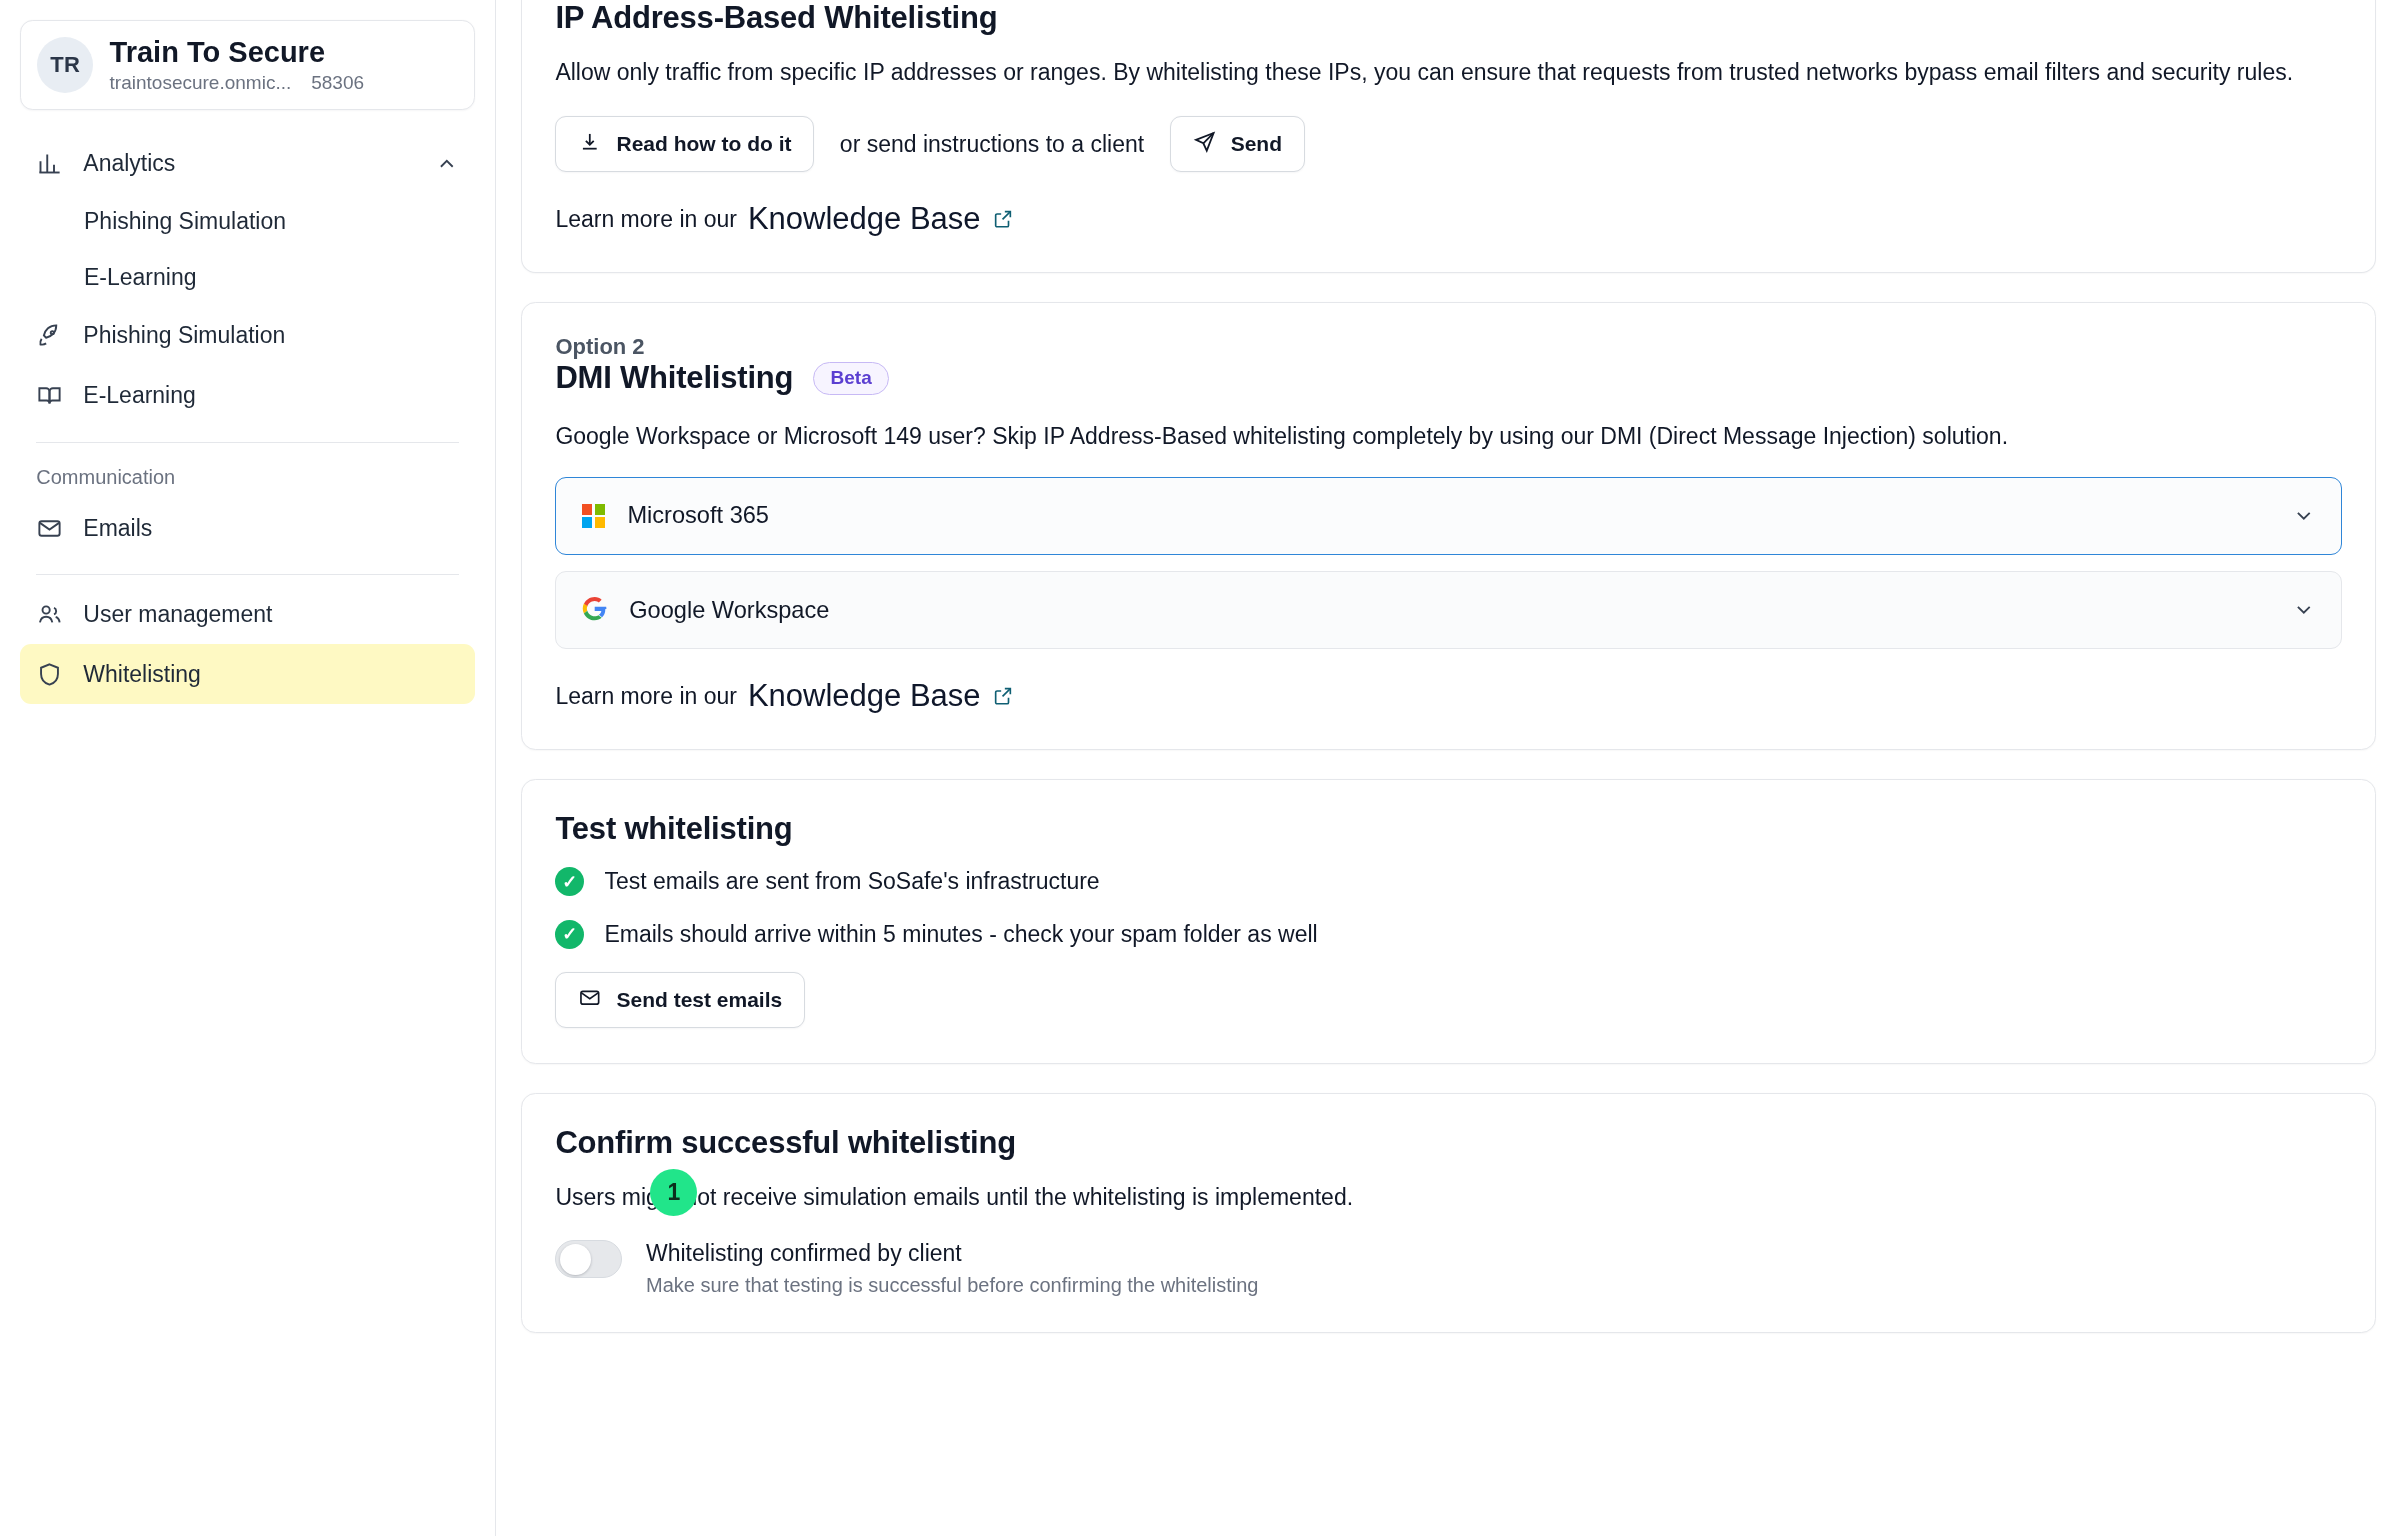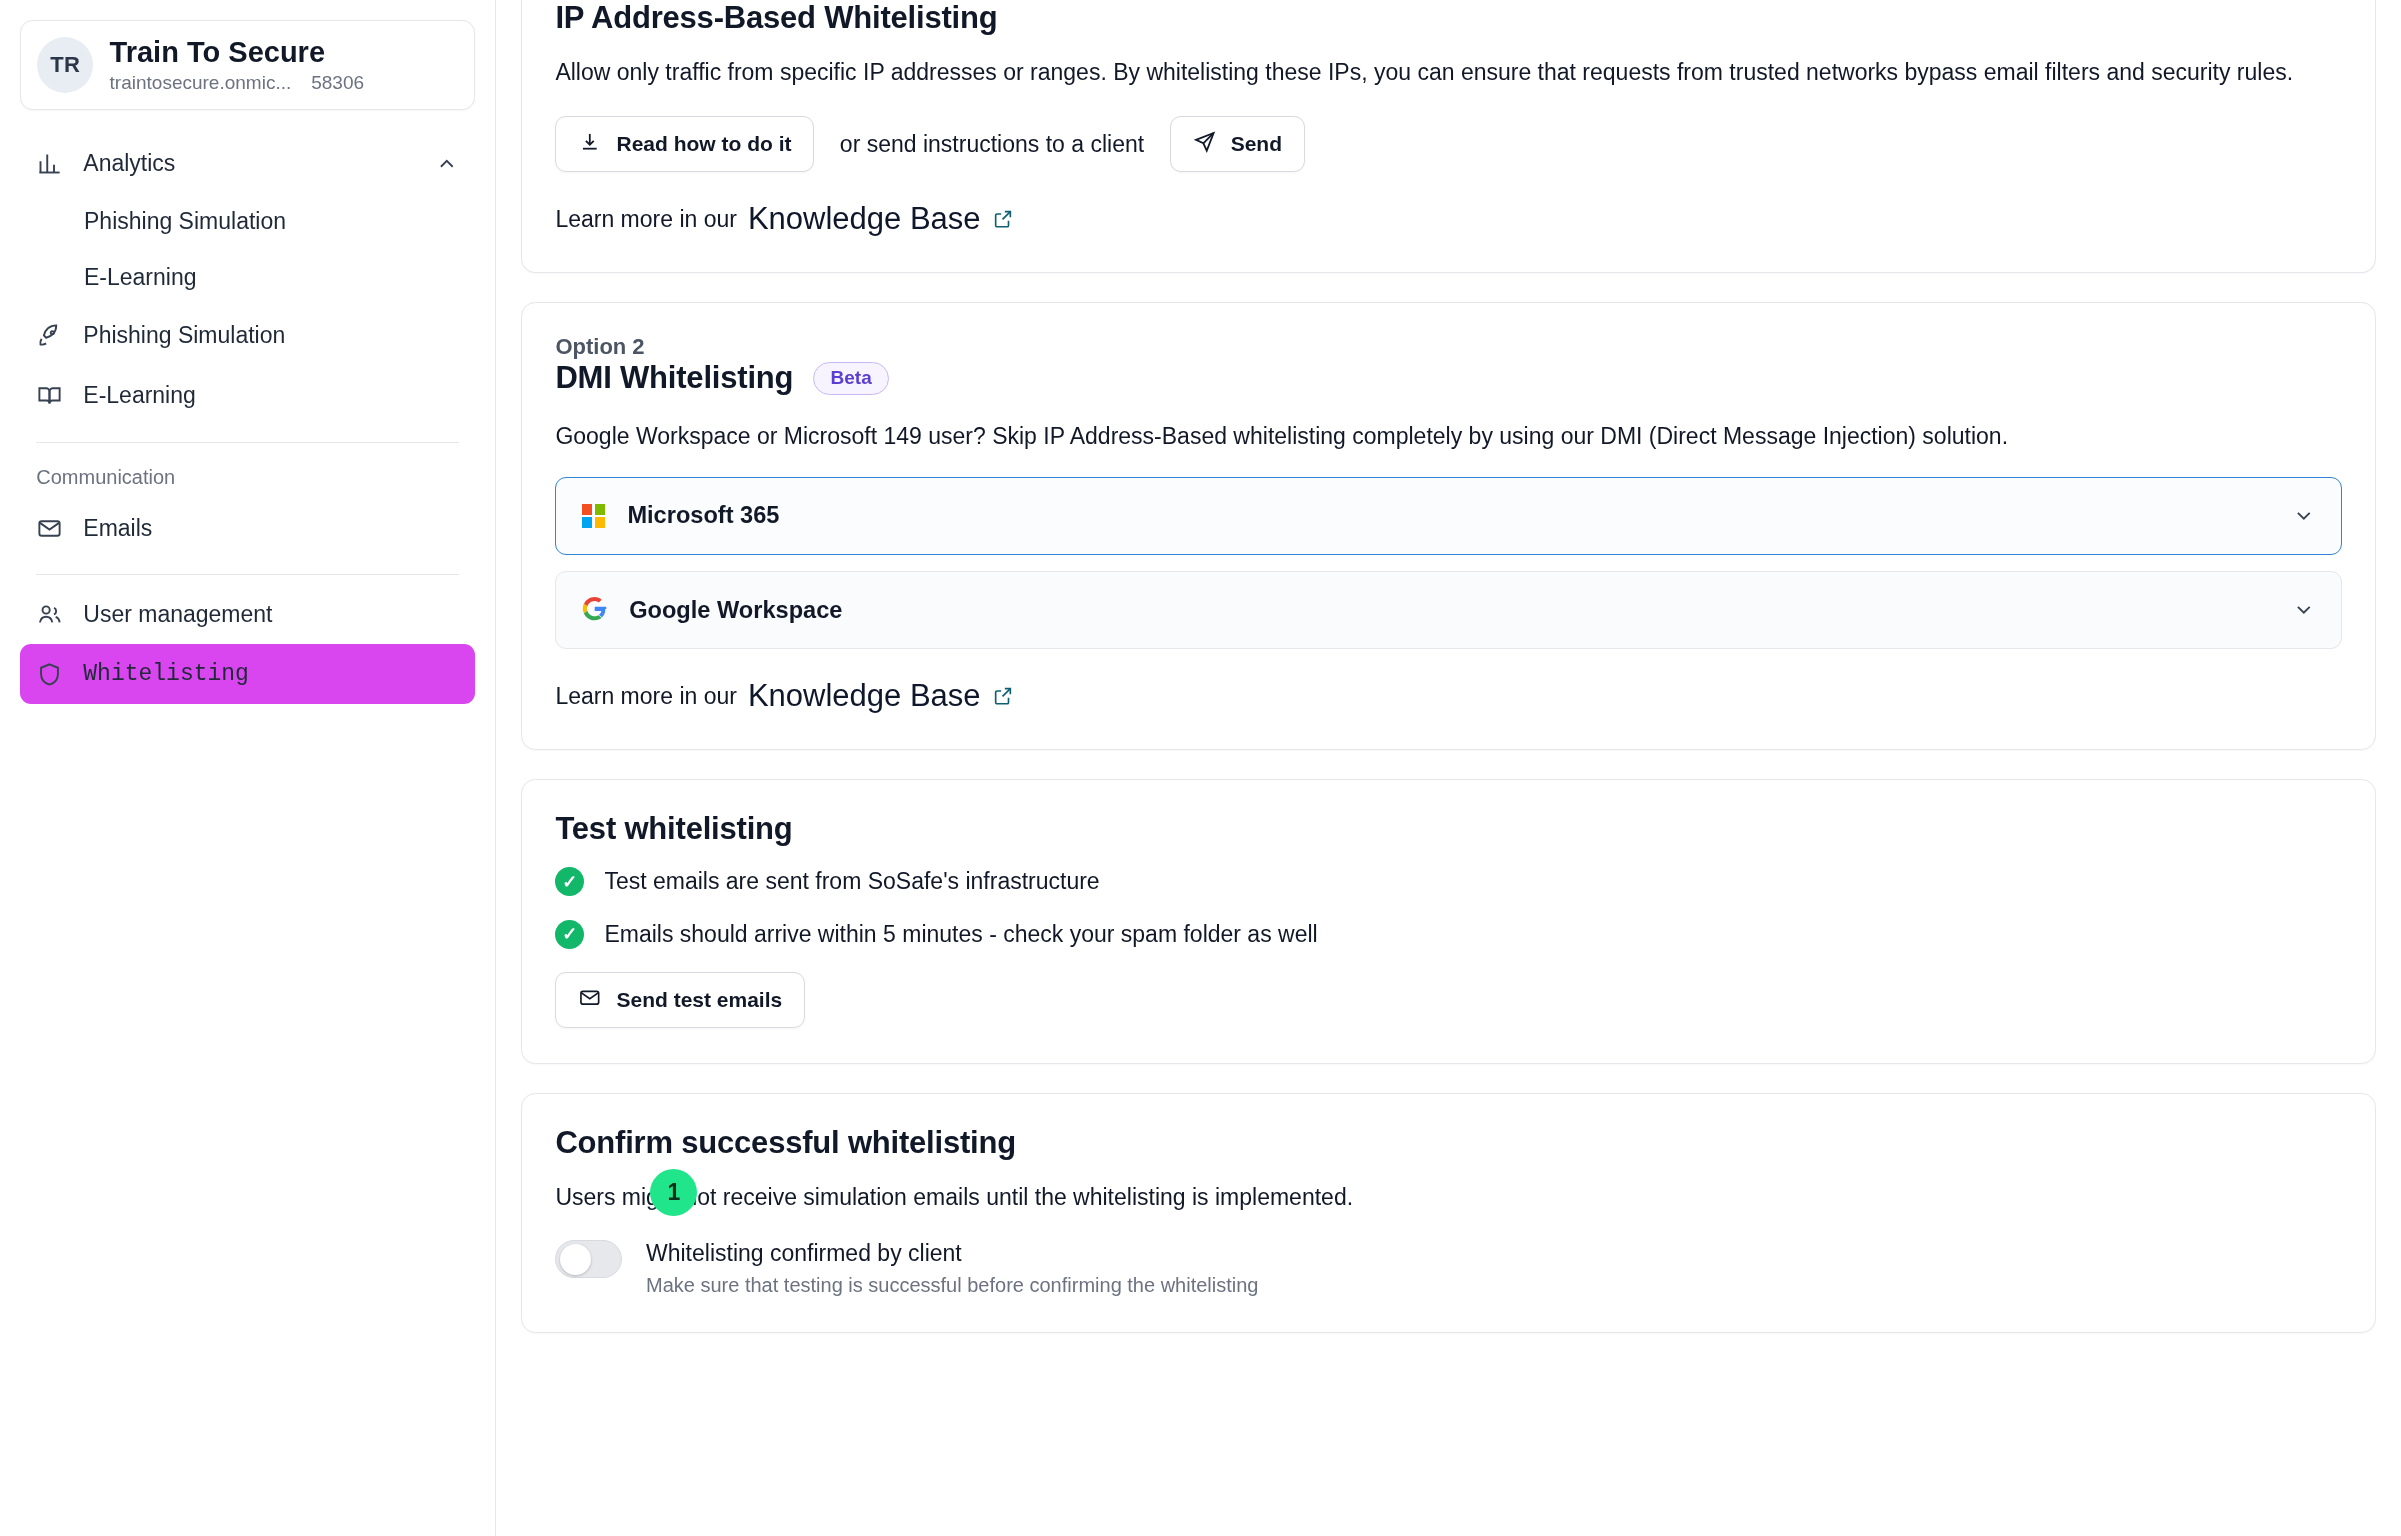--- a/index.html
+++ b/index.html
@@ -62,21 +62,21 @@
     gap: 20px;
     height: 60px;
     padding: 0 16.3px;
     border-radius: 11px;
     font-size: 23px;
     color: #1f2937;
     cursor: pointer;
     position: relative;
   }
   .nav-item .ico { width: 27px; height: 27px; display:flex; align-items:center; justify-content:center; color:#374151; }
-  .nav-item.active { background: #d946ef; font-weight: 400; font-family: Liberation Mono, monospace; }
+  .nav-item.active { background: #fef9c3; font-weight: 400; }
   .nav-item .chev { margin-left: auto; color:#374151; display:flex; }
   .nav-sub {
     display: flex;
     align-items: center;
     height: 56px;
     padding-left: 64px;
     font-size: 23px;
     color: #1f2937;
     border-radius: 11px;
     cursor: pointer;
@@ -150,21 +150,21 @@
     align-items: center;
     padding: 0 25.4px;
     gap: 22px;
     margin-bottom: 16.3px;
     cursor: pointer;
   }
   .provider.selected {
     border: 1.8px solid #2f86d8;
     background: #fbfcfd;
   }
-  .provider .name { font-size: 23.6px; font-weight: 700; color: #111827; }
+  .provider .name { font-size: 23.6px; font-weight: 400; color: #111827; }
   .provider .chev { margin-left: auto; color: #374151; display:flex; }
 
   .check-line { display: flex; align-items: center; gap: 20px; margin-bottom: 23.6px; }
   .check-ico {
     width: 29px; height: 29px; border-radius: 50%;
     background: #12b76a; color: #fff;
     display: flex; align-items: center; justify-content: center;
     font-size: 18px; font-weight: 700;
   }
   .check-text { font-size: 23px; color: #111827; }

